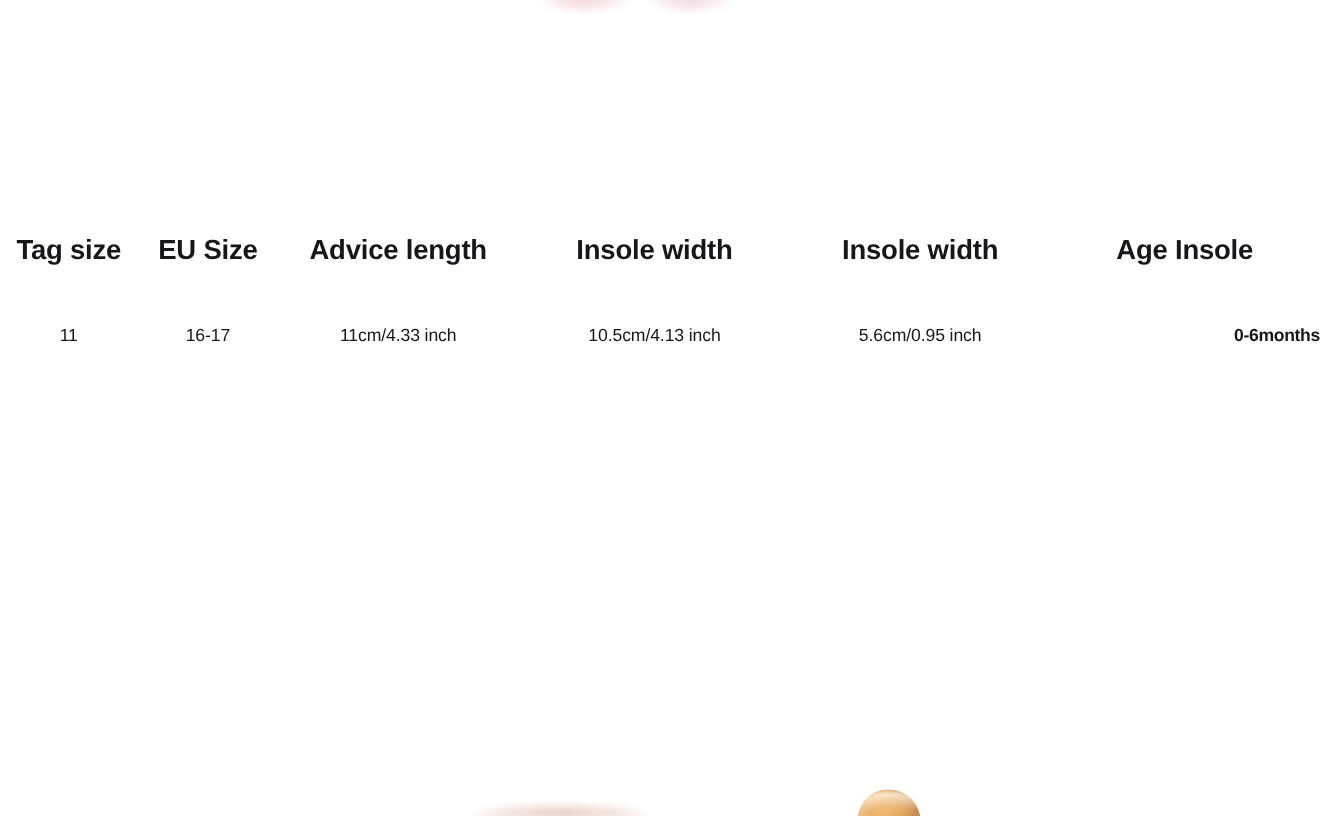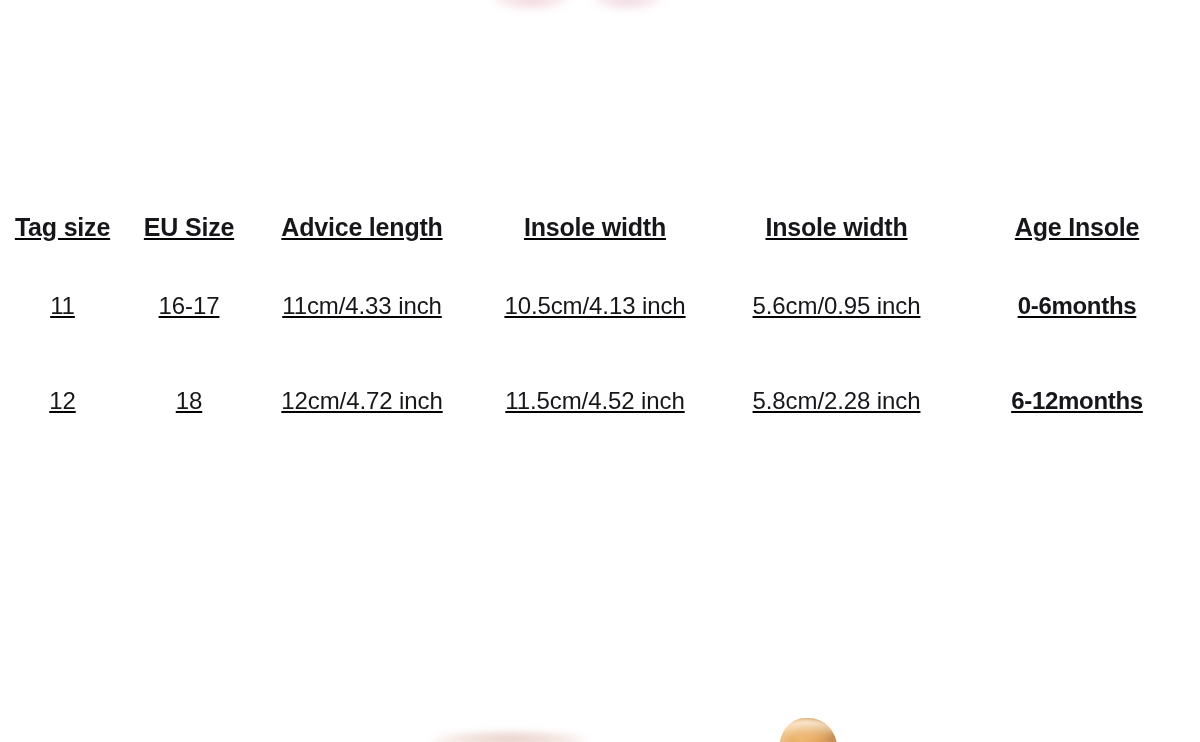--- a/index.html
+++ b/index.html
@@ -102,46 +102,46 @@
   .size-table-wrap {
     position: absolute;
     left: 0;
     top: 196px;
     width: 1200px;
   }
   table.size-table {
     width: 1200px;
     border-collapse: collapse;
     table-layout: fixed;
-    text-decoration: underline;
   }
   table.size-table th,
   table.size-table td {
     padding: 0;
     border: 0;
     text-align: center;
     vertical-align: middle;
     color: #17171b;
     white-space: nowrap;
   }
   table.size-table thead th {
     height: 62px;
     font-size: 25px;
     font-weight: 700;
     letter-spacing: -0.2px;
   }
   table.size-table tbody td {
     height: 95px;
-    font-size: 24px;
+    font-size: 16px;
     font-weight: 400;
     letter-spacing: -0.1px;
   }
   table.size-table tbody td.age-cell {
     font-weight: 700;
     letter-spacing: -0.3px;
+    text-align: right;
   }
 
   
   col.c-tag     { width: 125px; }
   col.c-eu      { width: 128px; }
   col.c-outsole { width: 218px; }
   col.c-insole-l{ width: 248px; }
   col.c-insole-w{ width: 235px; }
   col.c-age     { width: 246px; }
 </style>
@@ -177,28 +177,20 @@
       </thead>
       <tbody>
         <tr>
           <td>11</td>
           <td>16-17</td>
           <td>11cm/4.33 inch</td>
           <td>10.5cm/4.13 inch</td>
           <td>5.6cm/0.95 inch</td>
           <td class="age-cell">0-6months</td>
         </tr>
-        <tr>
-          <td>12</td>
-          <td>18</td>
-          <td>12cm/4.72 inch</td>
-          <td>11.5cm/4.52 inch</td>
-          <td>5.8cm/2.28 inch</td>
-          <td class="age-cell">6-12months</td>
-        </tr>
       </tbody>
     </table>
   </div>
 
   <div class="photo-strip-bottom">
     <div class="photo-shadow-bottom"></div>
     <div class="photo-shoe-bottom"></div>
   </div>
 
 </div>

